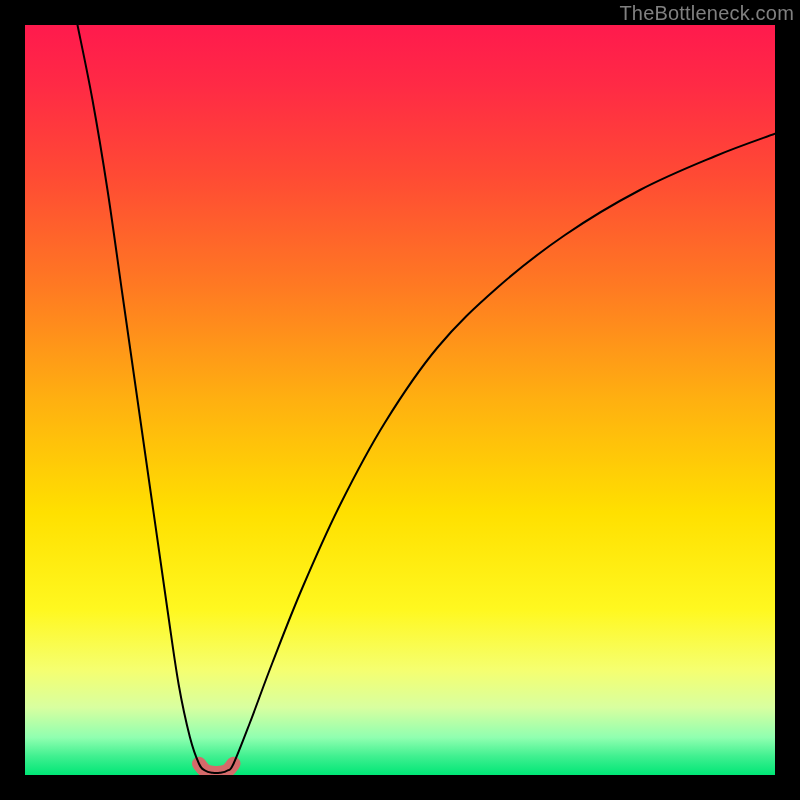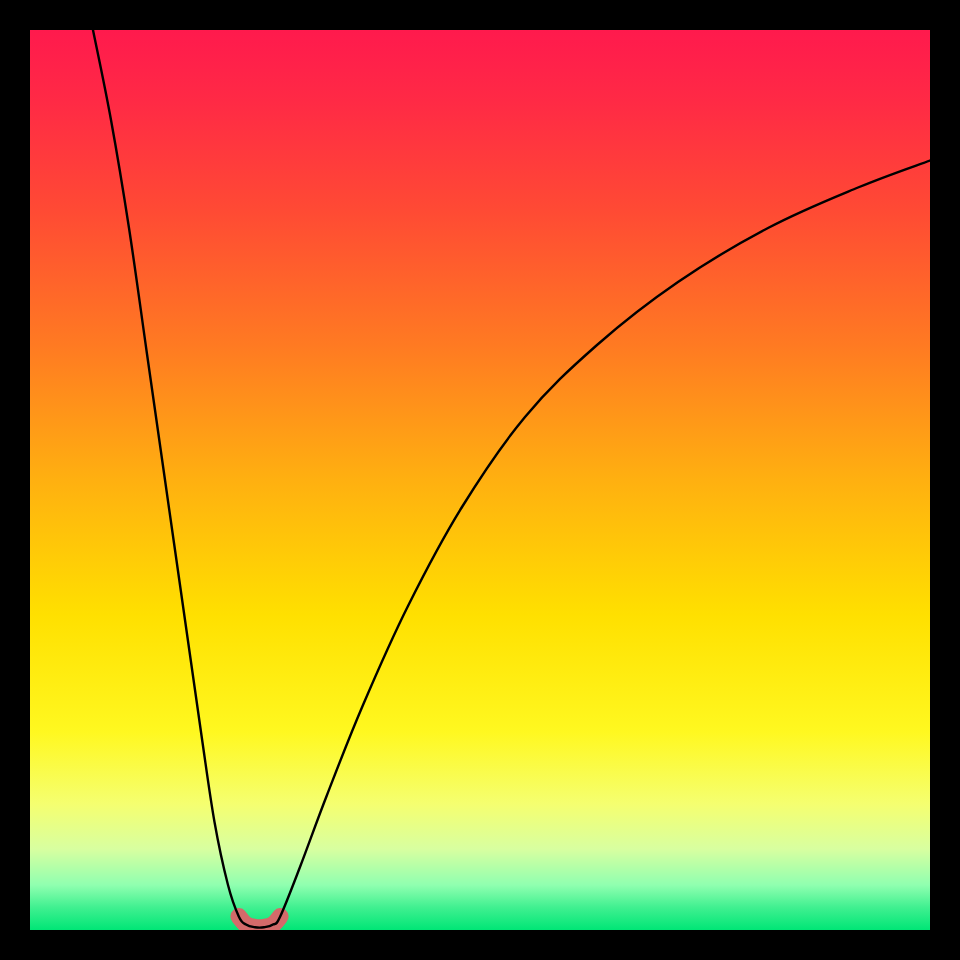--- a/index.html
+++ b/index.html
@@ -67,13 +67,14 @@
             <stop offset="100%" stop-color="#00e676"></stop>
           </linearGradient>
       </defs>
       <rect x="0" y="0" width="100" height="100" fill="url(#bg)"></rect>
     </svg>
     <svg class="curve-svg" viewBox="0 0 100 100" preserveAspectRatio="none">
       <path id="dip-highlight" fill="none" stroke-linecap="round" stroke-linejoin="round" vector-effect="non-scaling-stroke" d="M 23.2 98.5 C 23.344 98.662, 23.676 99.18400000000001, 24 99.4 C 24.324 99.616, 24.64 99.646, 25 99.7 C 25.36 99.754, 25.64 99.754, 26 99.7 C 26.36 99.646, 26.676 99.616, 27 99.4 C 27.324 99.18400000000001, 27.656000000000002 98.662, 27.800000000000004 98.5" stroke="#d46a6a" stroke-width="14"></path>
       <path id="main-curve" fill="none" stroke-linecap="round" stroke-linejoin="round" vector-effect="non-scaling-stroke" d="M 7.000000000000001 0 C 7.36 1.7999999999999998, 8.28 6.04, 9 10 C 9.72 13.96, 10.28 17.32, 11 22 C 11.72 26.68, 12.28 30.96, 13 36 C 13.72 41.04, 14.28 44.96, 15 50 C 15.72 55.04, 16.28 58.96, 17 64 C 17.72 69.04, 18.37 73.68, 19 78 C 19.63 82.32, 19.96 84.94, 20.5 88 C 21.04 91.06, 21.514 93.11, 22 95 C 22.486 96.89, 22.84 97.708, 23.2 98.5 C 23.56 99.292, 23.676 99.18400000000001, 24 99.4 C 24.324 99.616, 24.64 99.646, 25 99.7 C 25.36 99.754, 25.64 99.754, 26 99.7 C 26.36 99.646, 26.676 99.616, 27 99.4 C 27.324 99.18400000000001, 27.260000000000005 99.652, 27.800000000000004 98.5 C 28.340000000000003 97.348, 29.064 95.43, 30 93 C 30.936 90.57, 31.74 88.24, 33 85 C 34.26 81.76, 35.38 78.78, 37 75 C 38.62 71.22, 40.02 67.96, 42 64 C 43.98 60.04, 45.66 56.78, 48 53 C 50.34 49.22, 52.300000000000004 46.24000000000001, 55.00000000000001 43.00000000000001 C 57.70000000000001 39.760000000000005, 59.94 37.7, 63 35 C 66.06 32.3, 68.58 30.34, 72 28 C 75.42 25.66, 78.4 23.89, 82 22 C 85.6 20.11, 88.76 18.85, 92 17.5 C 95.24 16.15, 98.56 15.04, 100 14.5" stroke="#000000" stroke-width="2"></path>
     </svg>
   </div>
+  <div class="watermark">TheBottleneck.com</div>
 </div>
 
 </body></html>

